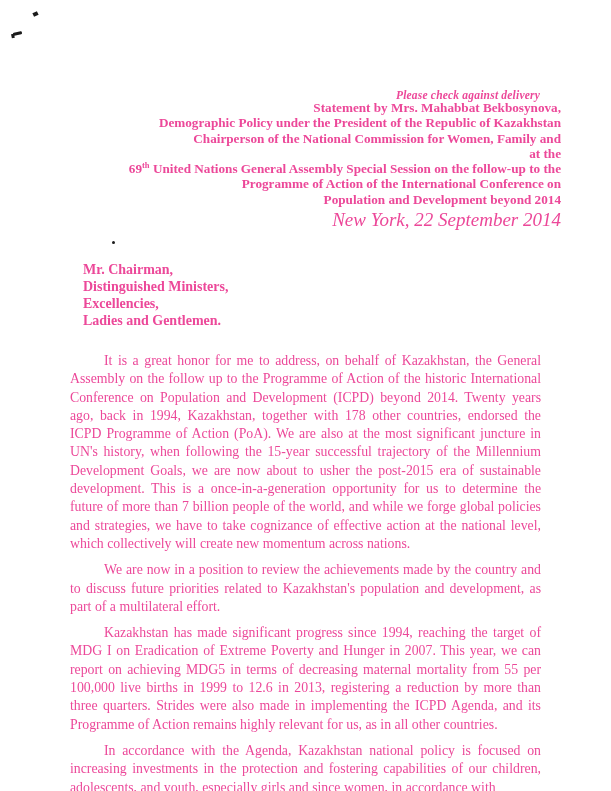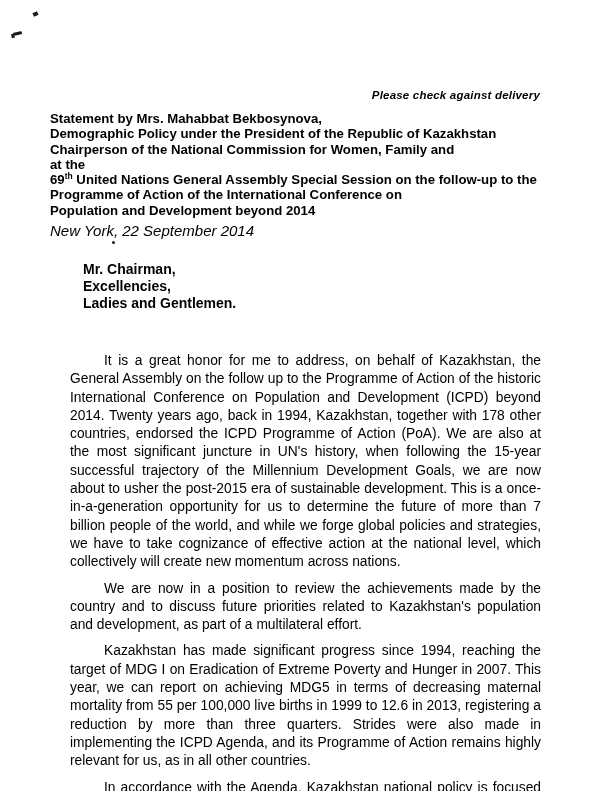--- a/index.html
+++ b/index.html
@@ -5,51 +5,51 @@
   html, body {
     margin: 0;
     padding: 0;
     background: #ffffff;
   }
   .page {
     position: relative;
     width: 611px;
     height: 791px;
     background: #ffffff;
-    color: #000000;
-    font-family: Liberation Sans, sans-serif;
+    color: #ec4899;
+    font-family: Liberation Serif, serif;
     overflow: hidden;
   }
   .delivery {
     position: absolute;
     top: 89px;
     right: 71px;
     font-size: 11.5px;
     font-weight: 700;
     font-style: italic;
     letter-spacing: 0.2px;
   }
   .title-block {
     position: absolute;
-    top: 111px;
+    top: 100px;
     left: 50px;
     width: 511px;
-    text-align: left;
+    text-align: right;
     font-weight: 700;
     font-size: 13.2px;
     line-height: 15.3px;
   }
   .title-block sup {
     font-size: 8.5px;
     line-height: 0;
   }
   .date-line {
     font-weight: 400;
     font-style: italic;
-    font-size: 15px;
+    font-size: 19px;
     margin-top: 5px;
   }
   .salutation {
     position: absolute;
     top: 261px;
     left: 62px;
     font-weight: 700;
     font-size: 14px;
     line-height: 17px;
     margin-left: 21px;
@@ -100,20 +100,21 @@
     <div>Chairperson of the National Commission for Women, Family and</div>
     <div>at the</div>
     <div><span>69</span><sup>th</sup><span> United Nations General Assembly Special Session on the follow-up to the</span></div>
     <div>Programme of Action of the International Conference on</div>
     <div>Population and Development beyond 2014</div>
     <div class="date-line">New York, 22 September 2014</div>
   </div>
 
   <div class="salutation">
     <div>Mr. Chairman,</div>
+    <div>Distinguished Ministers,</div>
     <div>Excellencies,</div>
     <div>Ladies and Gentlemen.</div>
   </div>
 
   <div class="body-text">
     <p>It is a great honor for me to address, on behalf of Kazakhstan, the General Assembly on the follow up to the Programme of Action of the historic International Conference on Population and Development (ICPD) beyond 2014. Twenty years ago, back in 1994, Kazakhstan, together with 178 other countries, endorsed the ICPD Programme of Action (PoA). We are also at the most significant juncture in UN's history, when following the 15-year successful trajectory of the Millennium Development Goals, we are now about to usher the post-2015 era of sustainable development. This is a once-in-a-generation opportunity for us to determine the future of more than 7 billion people of the world, and while we forge global policies and strategies, we have to take cognizance of effective action at the national level, which collectively will create new momentum across nations.</p>
     <p>We are now in a position to review the achievements made by the country and to discuss future priorities related to Kazakhstan's population and development, as part of a multilateral effort.</p>
     <p>Kazakhstan has made significant progress since 1994, reaching the target of MDG I on Eradication of Extreme Poverty and Hunger in 2007. This year, we can report on achieving MDG5 in terms of decreasing maternal mortality from 55 per 100,000 live births in 1999 to 12.6 in 2013, registering a reduction by more than three quarters. Strides were also made in implementing the ICPD Agenda, and its Programme of Action remains highly relevant for us, as in all other countries.</p>
     <p>In accordance with the Agenda, Kazakhstan national policy is focused on increasing investments in the protection and fostering capabilities of our children, adolescents, and youth, especially girls and since women, in accordance with</p>
   </div>

